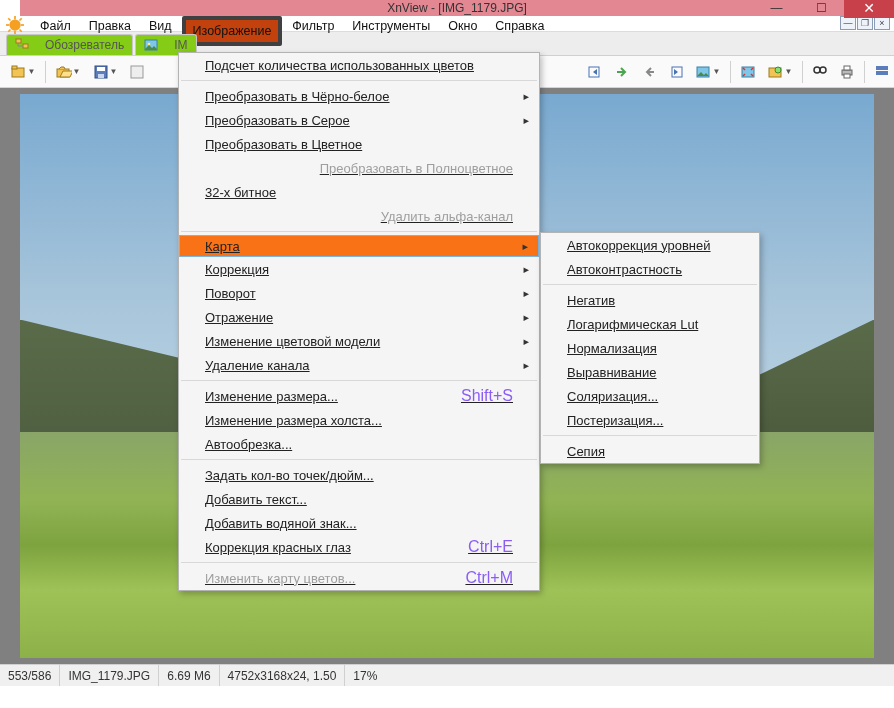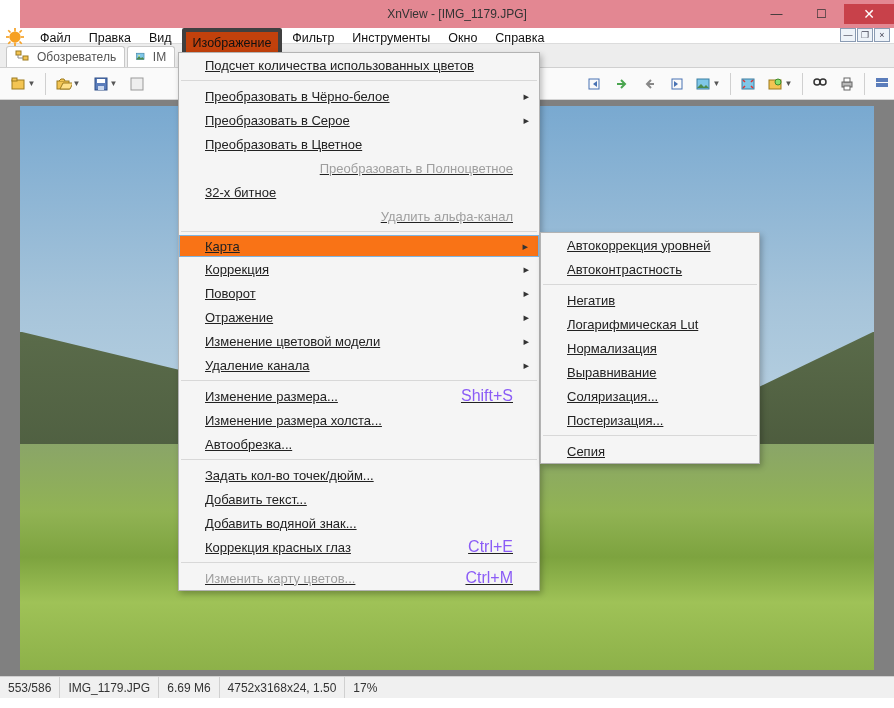--- a/index.html
+++ b/index.html
@@ -1,34 +1,34 @@
 <!DOCTYPE html>
 <html><head>
 <meta charset="utf-8">
 <style>
 * { box-sizing: border-box; margin: 0; padding: 0; font-family: "Segoe UI", Tahoma, sans-serif; }
 body { background: #fff; width: 894px; height: 708px; overflow: hidden; }
 
-.titlebar { height: 28px; background: #e38792; display: flex; align-items: center; position: relative; margin-left: 20px; }
+.titlebar { height: 16px; background: #e38792; display: flex; align-items: center; position: relative; margin-left: 20px; }
 .titlebar .title { position: absolute; left: 50%; transform: translateX(-50%); font-size: 12px; color: #333; }
 .winctrl { margin-left: auto; display: flex; }
 .winctrl .btn { width: 45px; height: 20px; display: flex; align-items: center; justify-content: center; font-size: 12px; color: #333; }
 .winctrl .close { width: 50px; height: 20px; background: #c8414a; color: #fff; font-size: 14px; }
 
 .menubar { height: 16px; background: #fff; border-bottom: 1px solid #dcdcdc; display: flex; align-items: flex-start; padding-left: 6px; gap: 2px; font-size: 12.5px; color: #111; }
 .menubar .logo { width: 18px; height: 18px; margin-right: 6px; display: flex; align-items: center; justify-content: center; }
 .menubar .mi { padding: 3px 8px; cursor: default; }
 .menubar .mi.active { background: #c2410c; border: 4px solid #404040; padding: 4px 7px; border-radius: 2px; }
 .mdi-btns { margin-left: auto; display: flex; gap: 1px; padding-right: 4px; }
 .mdi-btns .b { width: 16px; height: 14px; border: 1px solid #8a9bb3; background: #eef3f9; font-size: 9px; display: flex; align-items: center; justify-content: center; color: #445; }
 
 .tabbar { height: 24px; background: #ededed; border-bottom: 1px solid #d0d0d0; display: flex; align-items: flex-end; padding-left: 6px; gap: 2px; }
-.tab { display: flex; align-items: center; gap: 8px; padding: 3px 8px; background: #ffffff; border: 1px solid #c8c8c8; border-bottom: none; border-radius: 3px 3px 0 0; font-size: 12px; color: #555; }
+.tab { display: flex; align-items: center; gap: 16px; padding: 3px 8px; background: #84cc16; border: 1px solid #c8c8c8; border-bottom: none; border-radius: 3px 3px 0 0; font-size: 12px; color: #555; }
 .tab .icn { width: 14px; height: 14px; }
-.tabbar .hidden { overflow: hidden; width: 48px; }
+.tabbar .hidden { overflow: hidden; width: 62px; }
 
 .toolbar { height: 32px; background: #fafafa; border-bottom: 1px solid #d4d4d4; display: flex; align-items: center; padding-left: 6px; gap: 3px; }
 .tbtn { width: 24px; height: 24px; display: flex; align-items: center; justify-content: center; border-radius: 2px; }
 .tbtn.wide { width: 34px; }
 .tbtn svg { width: 16px; height: 16px; }
 .tsep { width: 1px; height: 22px; background: #d0d0d0; margin: 0 2px; }
 .tbgap { flex: 1; }
 
 .canvas { position: relative; height: 576px; background: #808080; overflow: hidden; }
 .img-stage { position: absolute; left: 20px; top: 6px; right: 20px; bottom: 6px; }

